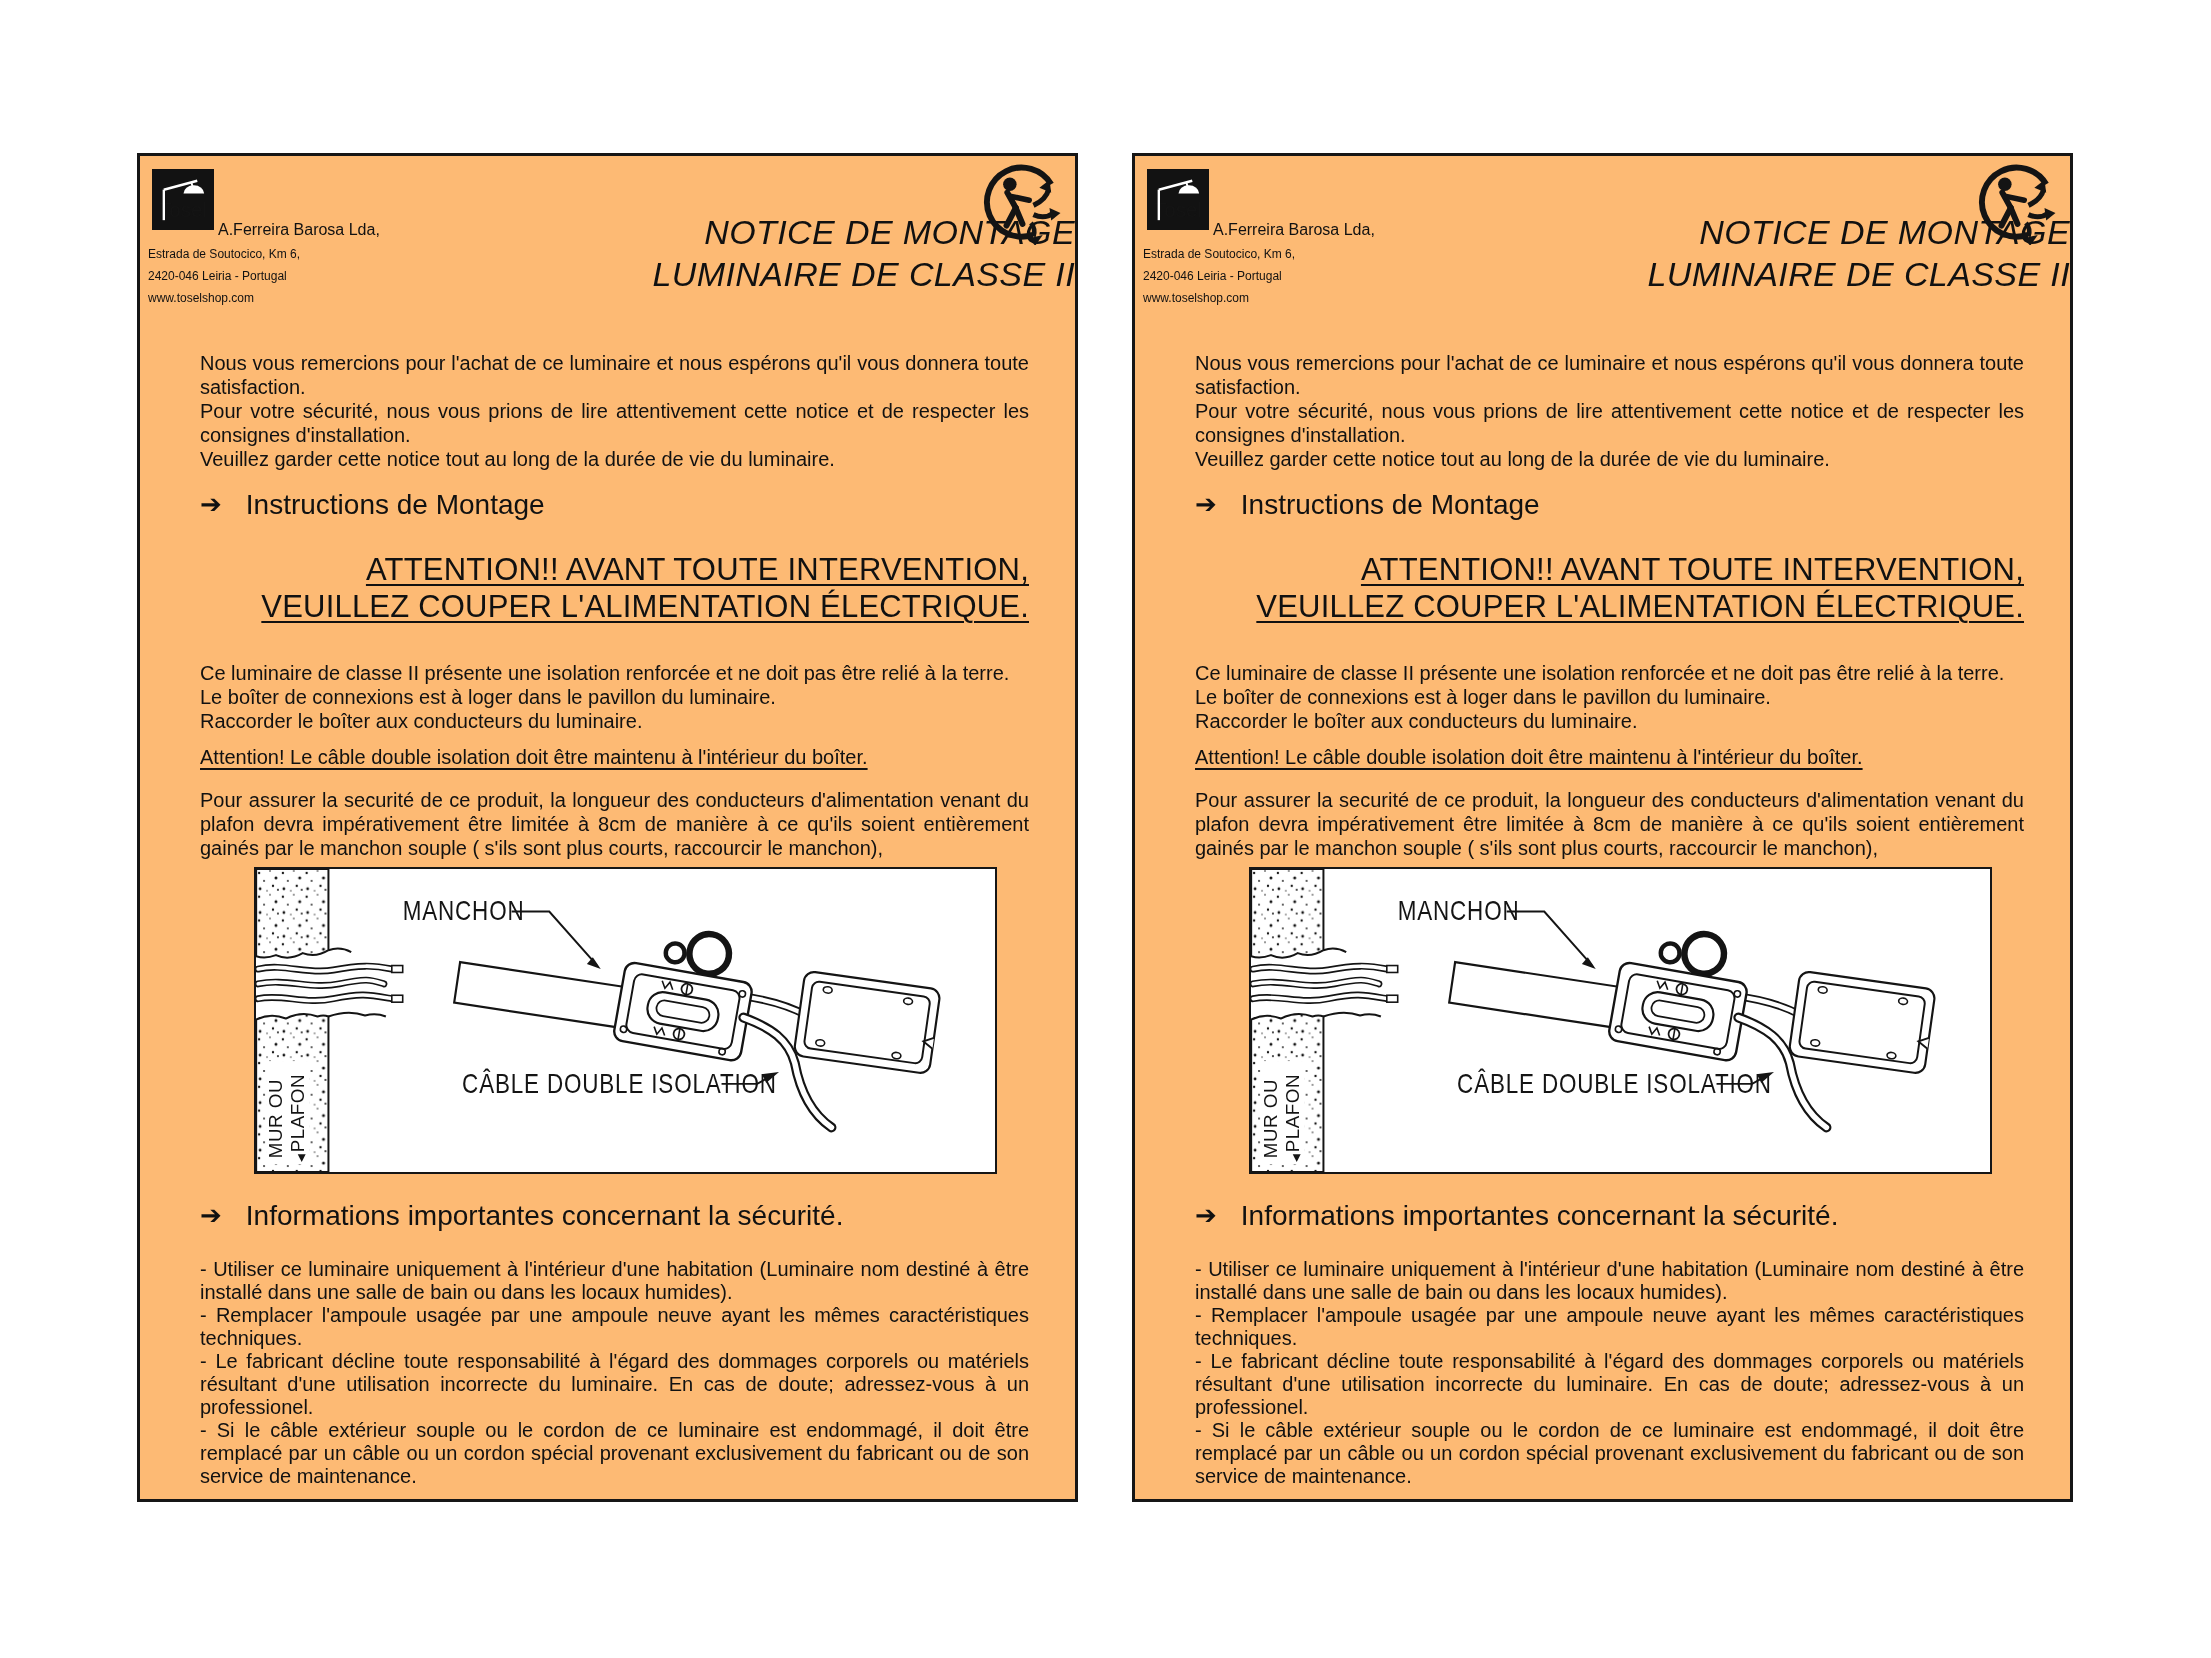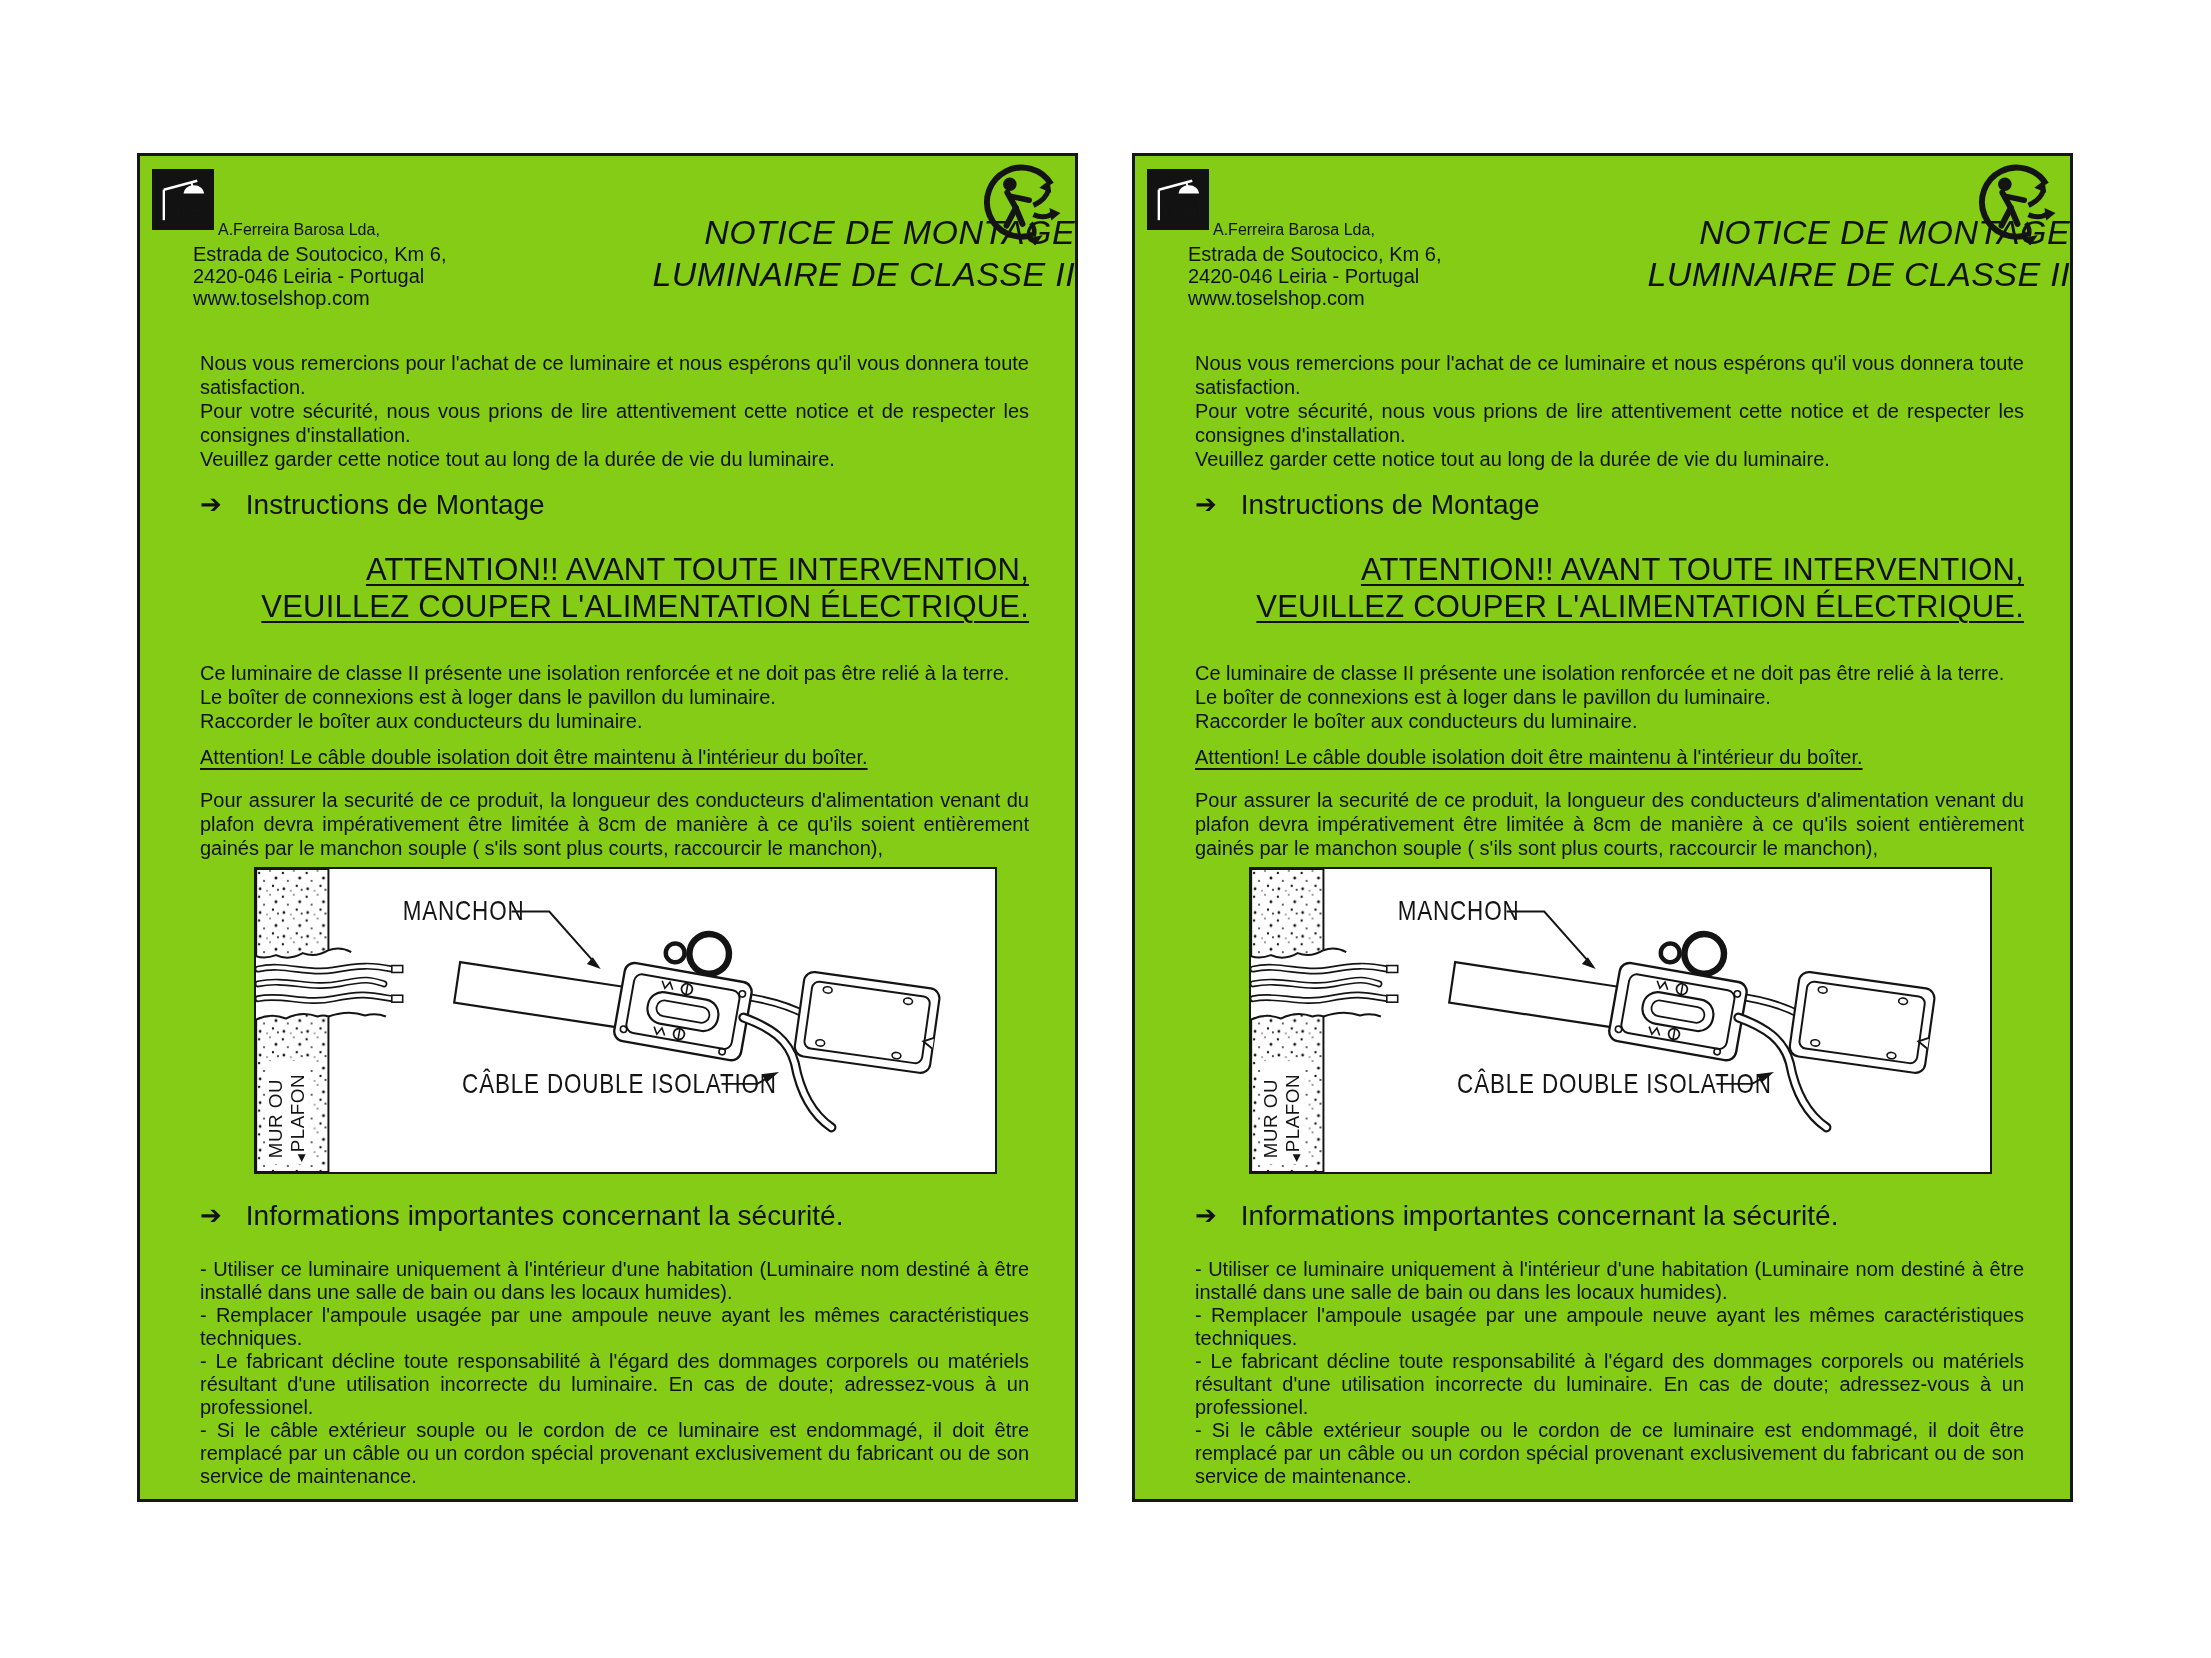--- a/index.html
+++ b/index.html
@@ -3,29 +3,29 @@
 <meta charset="utf-8">
 <style>
   html,body{margin:0;padding:0;}
   body{
     width:2212px;height:1658px;position:relative;background:#ffffff;
     font-family:"Liberation Sans",sans-serif;color:#111;overflow:hidden;
     -webkit-font-smoothing:antialiased;
   }
   .page{
     position:absolute;top:153px;left:137px;width:935px;height:1343px;
-    border:3px solid #161616;background:#84cc16;
+    border:3px solid #161616;background:#fdba74;
   }
   .page.p2{left:1132px;}
 
   
   .hdr{position:relative;height:195px;}
   .logo{position:absolute;left:12px;top:13px;width:62px;height:61px;}
   .co1{position:absolute;left:78px;top:65px;font-size:16px;white-space:nowrap;}
-  .co-block{position:absolute;left:8px;top:87px;font-size:20px;line-height:22px;white-space:nowrap;margin-left:45px;}
+  .co-block{position:absolute;left:8px;top:87px;font-size:12px;line-height:22px;white-space:nowrap;}
   .title{
     position:absolute;left:0;right:0;top:55px;text-align:right;
     font-size:34px;line-height:42px;letter-spacing:0.4px;font-style:italic;
   }
   .triman{position:absolute;right:10px;top:8px;width:85px;height:81px;}
 
   
   .content{padding:0 46px 0 60px;font-size:20px;line-height:24px;}
   .just{text-align:justify;}
   .sec-head{display:flex;align-items:baseline;font-size:28px;line-height:38px;margin-top:15px;}

